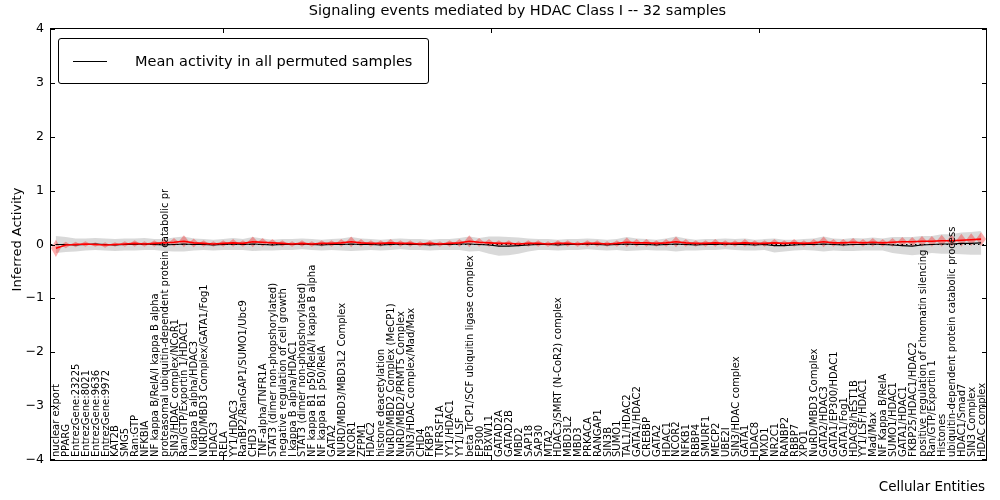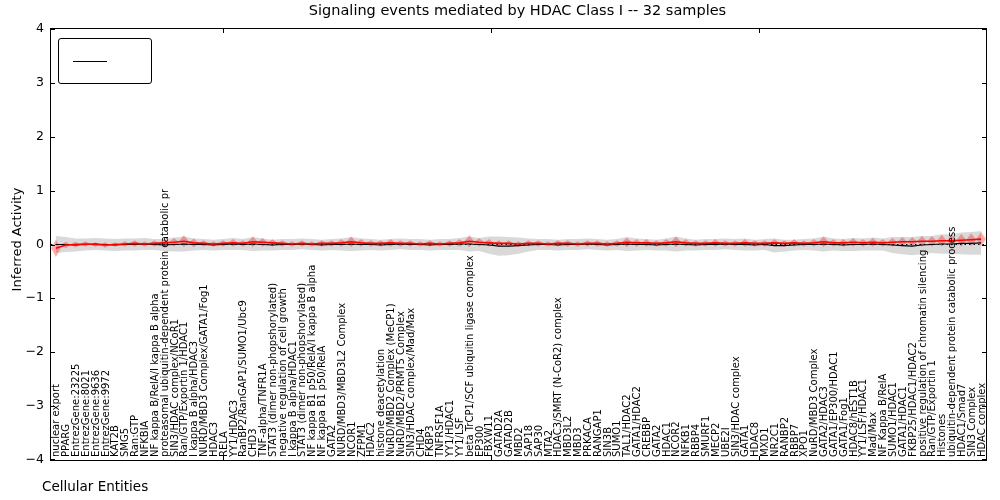--- a/index.html
+++ b/index.html
@@ -2,21 +2,21 @@
 <html><head>
 <meta charset="utf-8">
 <style>
   html,body{margin:0;padding:0;background:#ffffff;}
   #figure{position:relative;width:1000px;height:500px;background:#ffffff;overflow:hidden;
           font-family:"DejaVu Sans","Liberation Sans",sans-serif;color:#000;}
   #chart-title{position:absolute;left:50px;top:2px;width:935px;text-align:center;
                font-size:14.5px;color:#000;}
   #y-axis-label{position:absolute;left:-64px;top:232px;width:160px;text-align:center;
                 font-size:13px;transform:rotate(-90deg);}
-  #x-axis-label{position:absolute;left:42px;top:478px;width:935px;text-align:left;font-size:13.5px;}
+  #x-axis-label{position:absolute;left:50px;top:478px;width:935px;text-align:right;font-size:13.5px;}
   #plot-area{position:absolute;left:50px;top:28px;width:935px;height:431px;
              border:1px solid #000;background:#fff;}
   #chart-canvas{position:absolute;left:0;top:0;}
   .ytick-label{position:absolute;left:-36px;width:30px;text-align:right;font-size:12.5px;line-height:14px;}
   .tick{position:absolute;background:#000;}
   .xlab{position:absolute;white-space:nowrap;font-size:10px;line-height:10px;
         transform:rotate(-90deg);transform-origin:0 0;color:#000;}
   #legend{position:absolute;left:7px;top:9px;background:#fff;border:1px solid #000;
           border-radius:3px;padding:9px 16px 9px 14px;}
   .legend-row{display:flex;align-items:center;height:26px;}
@@ -250,20 +250,21 @@
         <div class="tick" style="left: 172px; top: 0px; width: 1px; height: 4px;"></div>
         <div class="tick" style="left: 172px; top: 427px; width: 1px; height: 4px;"></div>
         <div class="tick" style="left: 440px; top: 0px; width: 1px; height: 4px;"></div>
         <div class="tick" style="left: 440px; top: 427px; width: 1px; height: 4px;"></div>
         <div class="tick" style="left: 708px; top: 0px; width: 1px; height: 4px;"></div>
         <div class="tick" style="left: 708px; top: 427px; width: 1px; height: 4px;"></div>
       </div>
     <div id="legend">
       <div class="legend-row">
         <span class="legend-swatch" style="border-top-color:#000000;"></span>
+        <span class="legend-label">Mean activity in all permuted samples</span>
       </div>
     </div>
   </div>
   <div id="yticks">
       <div class="ytick-label" style="position: absolute; left: 14px; top: 21px; width: 30px; text-align: right;">4</div>
       <div class="ytick-label" style="position: absolute; left: 14px; top: 74.875px; width: 30px; text-align: right;">3</div>
       <div class="ytick-label" style="position: absolute; left: 14px; top: 128.75px; width: 30px; text-align: right;">2</div>
       <div class="ytick-label" style="position: absolute; left: 14px; top: 182.625px; width: 30px; text-align: right;">1</div>
       <div class="ytick-label" style="position: absolute; left: 14px; top: 236.5px; width: 30px; text-align: right;">0</div>
       <div class="ytick-label" style="position: absolute; left: 14px; top: 290.375px; width: 30px; text-align: right;">−1</div>

